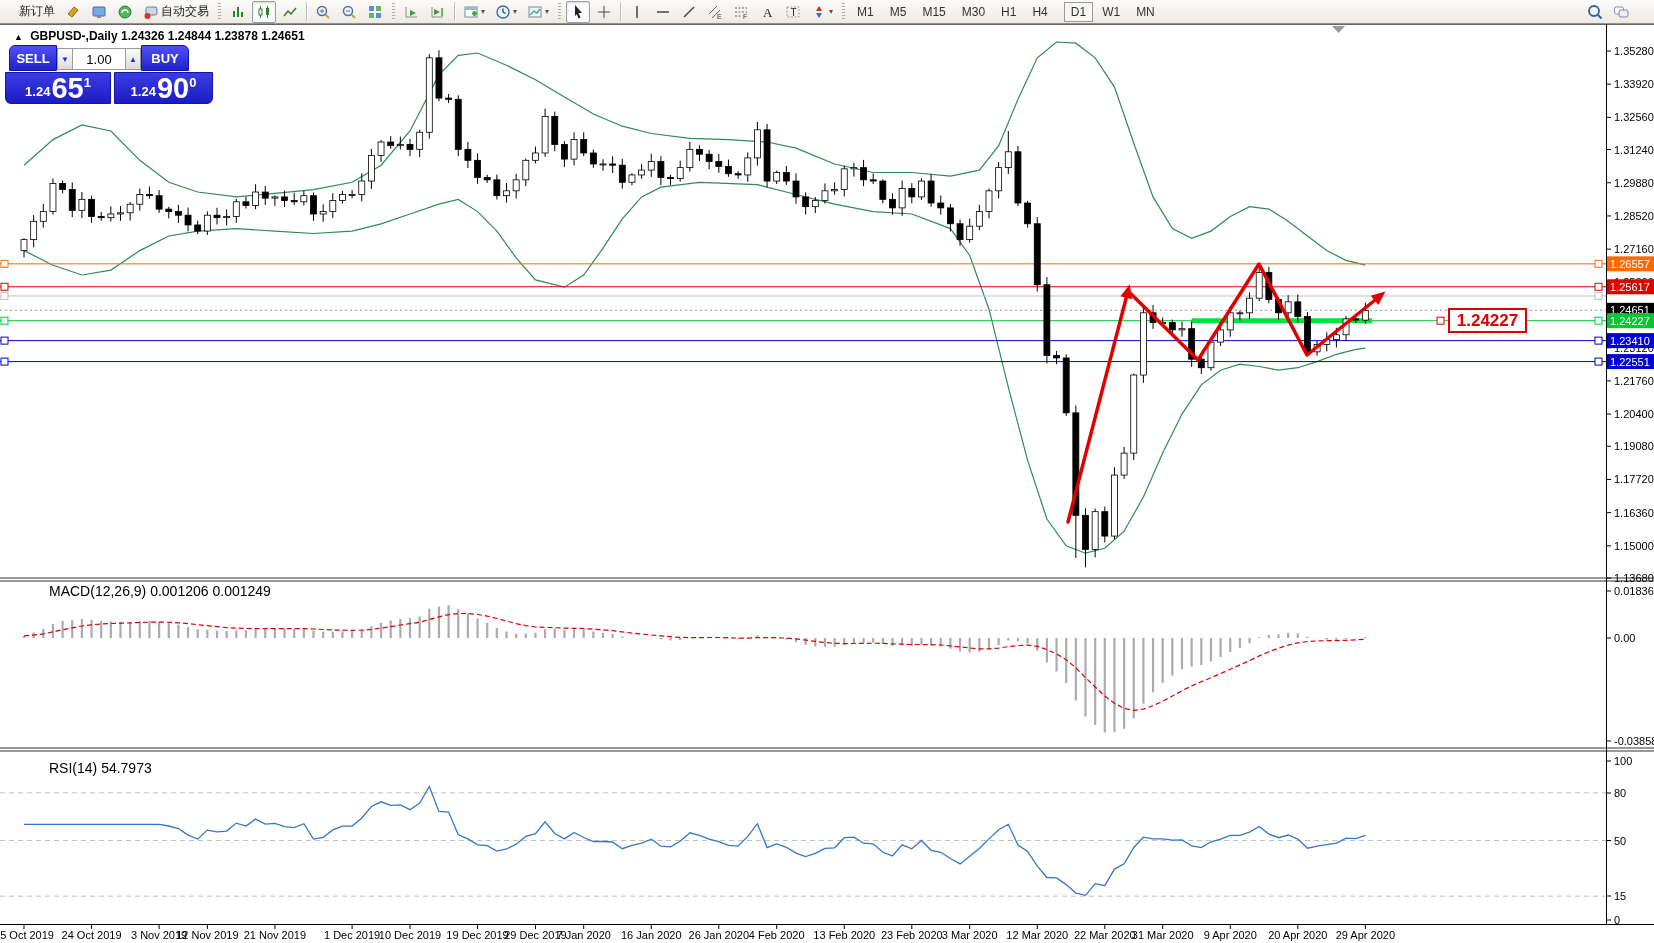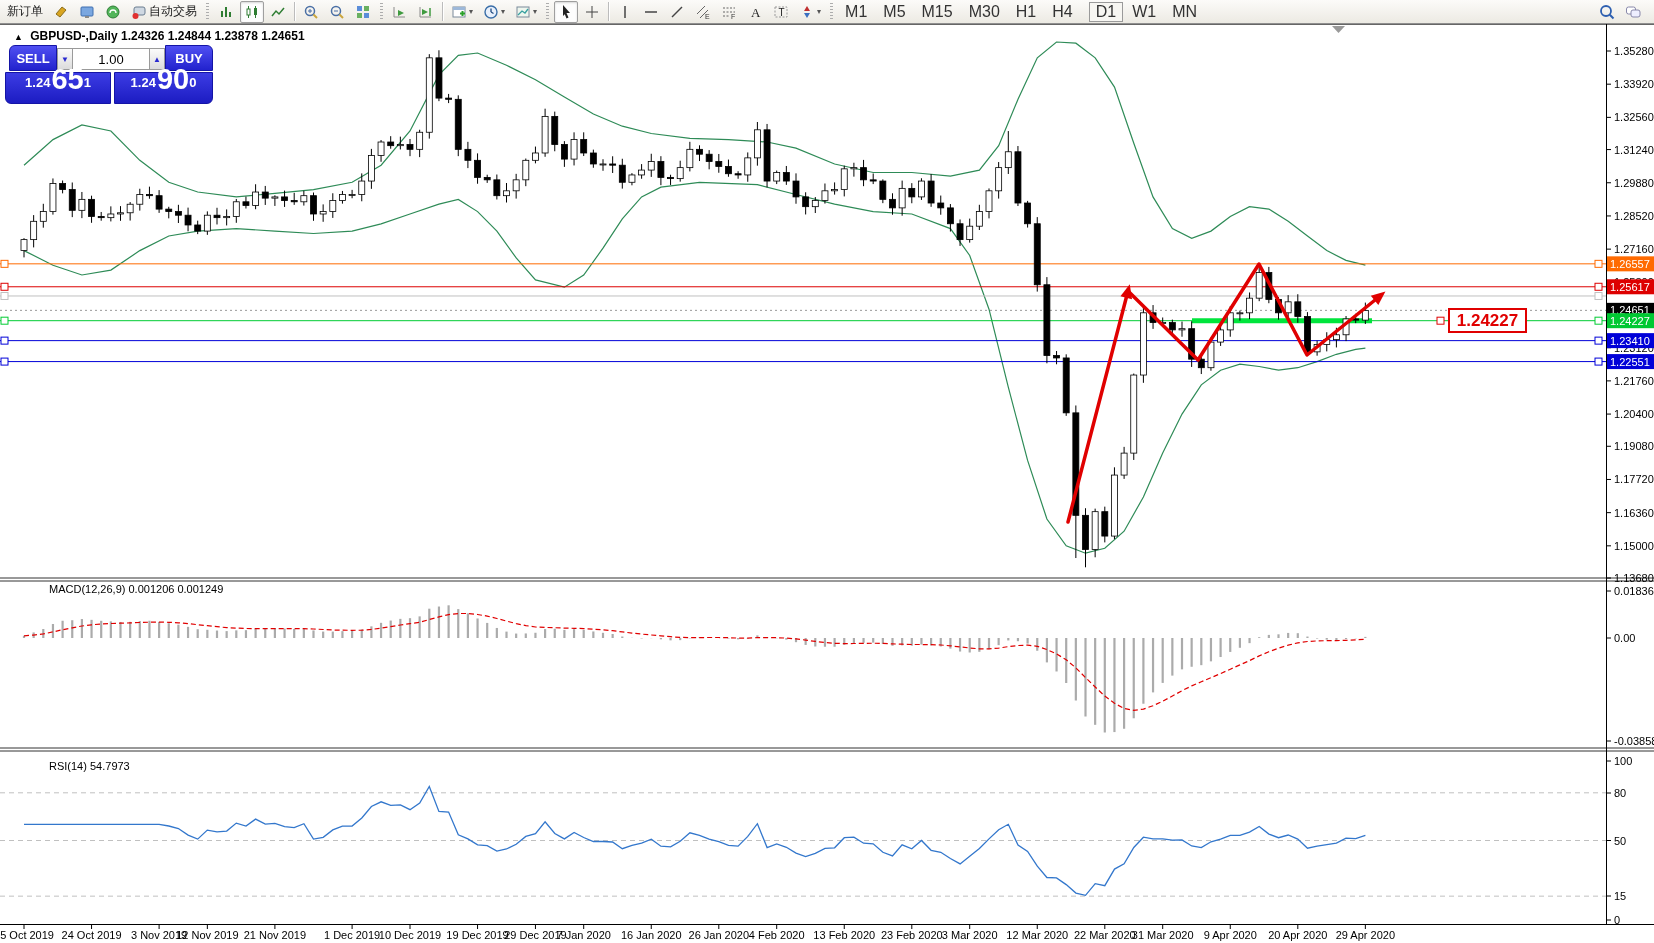--- a/index.html
+++ b/index.html
@@ -1,52 +1,52 @@
 <!DOCTYPE html>
 <html><head>
 <meta charset="utf-8">
 <style>
   html,body{margin:0;padding:0;background:#fff;}
   body{font-family:"Liberation Sans","DejaVu Sans",sans-serif;}
   .screen{position:relative;width:1654px;height:943px;overflow:hidden;background:#fff;}
   
   .toolbar{position:absolute;left:0;top:0;width:1654px;height:24px;z-index:5;
     background:linear-gradient(#fcfbf9,#eceae3);border-bottom:1px solid #8f8f8f;
-    display:flex;align-items:center;padding:0 2px;box-sizing:border-box;}
+    display:flex;align-items:center;padding:0 14px;box-sizing:border-box;}
   .tb-btn{height:20px;display:flex;align-items:center;gap:2px;padding:0 3px;margin:0 1px;
     border:1px solid transparent;border-radius:2px;font-size:12px;color:#222;background:transparent;cursor:default;white-space:nowrap;}
   .tb-btn.active{border-color:#9f9f9f;background:#fdfdfd;box-shadow:inset 0 1px 2px rgba(0,0,0,.15);}
   .tb-btn svg{display:block;}
   .tb-caret{font-size:8px;color:#555;line-height:1;}
   .tb-sep{width:1px;height:19px;background:#bcbcbc;margin:0 3px;box-shadow:1px 0 0 #fff;}
   .tb-grip{width:3px;height:18px;margin:0 4px;background:repeating-linear-gradient(180deg,#adadad 0 1px,transparent 1px 3px);}
-  .tf-btn{height:18px;display:flex;align-items:center;padding:0 6px;margin:0 1px;font-size:16px;color:#333;border:1px solid transparent;}
+  .tf-btn{height:18px;display:flex;align-items:center;padding:0 6px;margin:0 1px;font-size:12px;color:#333;border:1px solid transparent;}
   .tf-btn.active{border-color:#9a9a9a;background:#f7f6f2;margin-left:8px;}
   .tb-right{margin-left:auto;display:flex;align-items:center;margin-right:6px;}
   
   .chart{position:absolute;left:0;top:0;width:1654px;height:943px;}
   .chart svg{position:absolute;left:0;top:0;}
   .chart-title{position:absolute;left:6px;top:29px;font-size:12px;font-weight:600;color:#000;z-index:3;margin-left:8px;}
   .chart-title .tri{font-size:9px;margin-right:4px;}
-  .ind-label{position:absolute;left:5px;font-size:11px;color:#000;z-index:3;padding-left:44px;}
+  .ind-label{position:absolute;left:5px;font-size:14px;color:#000;z-index:3;padding-left:44px;}
   
   .trade-panel{position:absolute;left:5px;top:44px;width:208px;z-index:4;font-family:"Liberation Sans",sans-serif;}
   .tp-row1{display:flex;align-items:flex-end;height:27px;}
   .tp-sell,.tp-buy{width:48px;height:26px;border:1px solid #1414a6;color:#fff;font-size:13px;font-weight:bold;
     background:linear-gradient(#5050f2,#2222cd);box-sizing:border-box;margin-top:44px;}
   .tp-sell{margin-left:4px;border-radius:6px 0 0 0;}
   .tp-buy{margin-left:0;border-radius:0 6px 0 0;}
   .tp-vol{display:flex;align-items:center;height:24px;}
   .tp-dec,.tp-inc{width:16px;height:22px;font-size:8px;color:#2a2ad0;background:linear-gradient(#fbfbfb,#dcdcdc);
     border:1px solid #9a9a9a;padding:0;}
-  .tp-volval{width:76px;height:20px;background:#fff;border-top:1px solid #9a9a9a;border-bottom:1px solid #9a9a9a;
+  .tp-volval{width:52px;height:20px;background:#fff;border-top:1px solid #9a9a9a;border-bottom:1px solid #9a9a9a;
     font-size:13px;color:#000;display:flex;align-items:center;justify-content:center;}
   .tp-row2{display:flex;margin-top:1px;}
   .tp-bid,.tp-ask{height:32px;background:linear-gradient(#3c3ce4,#1c1cc2);border:1px solid #1414a6;color:#fff;
-    display:flex;align-items:flex-end;justify-content:center;box-sizing:border-box;padding-bottom:10px;}
+    display:flex;align-items:flex-end;justify-content:center;box-sizing:border-box;padding-bottom:1px;}
   .tp-bid{width:106px;border-radius:0 0 0 6px;margin-right:3px;}
   .tp-ask{width:99px;border-radius:0 0 6px 0;}
   .tp-small{font-size:13px;font-weight:bold;margin-bottom:3px;}
   .tp-big{font-size:29px;font-weight:bold;line-height:28px;margin-left:1px;margin-top:16px;}
   .tp-sup{font-size:13px;font-weight:bold;align-self:flex-start;margin-top:2px;}
   
   .ptag{position:absolute;left:1448px;top:308px;width:75px;height:21px;background:#fff;border:2px solid #e00000;
     color:#e00000;font-size:17px;font-weight:bold;text-align:center;line-height:21px;z-index:4;}
   .cn-note{position:absolute;left:1406px;top:329px;font-size:30px;font-weight:bold;letter-spacing:2px;color:#00dc3c;
     text-shadow:2px 3px 0 #0000a8;z-index:4;white-space:nowrap;}

